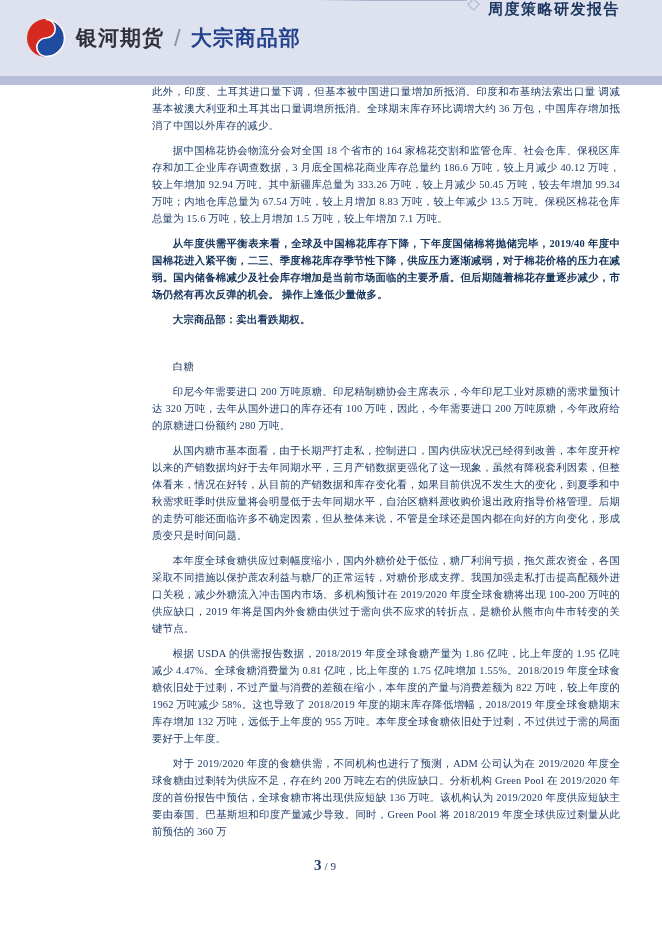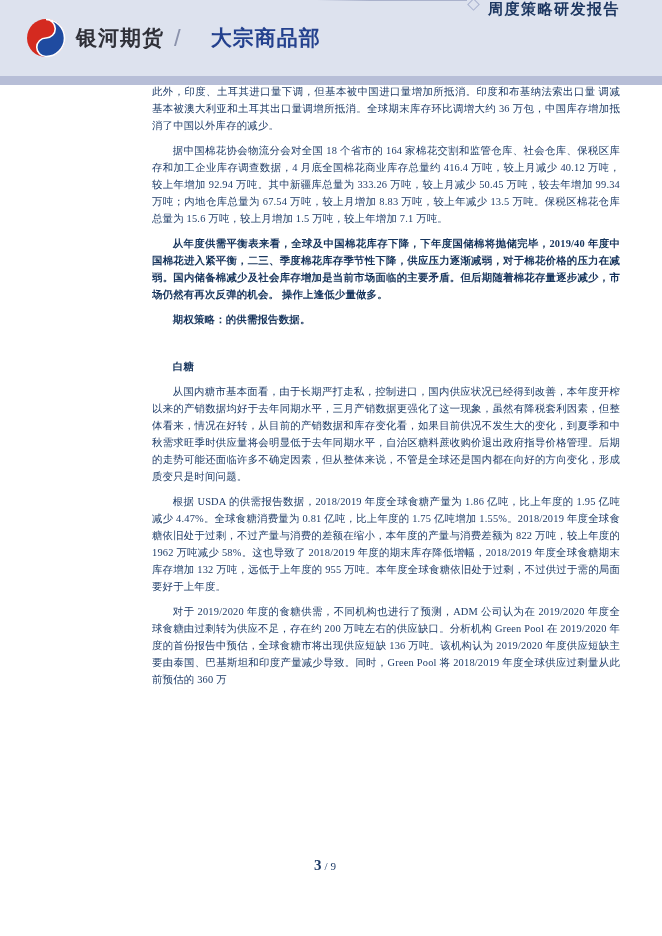--- a/index.html
+++ b/index.html
@@ -9,38 +9,38 @@
 
   
   .topbar{position:relative;height:76px;background:#dde2ee;
           display:flex;align-items:center;}
   .header-edge{height:9px;background:#b7bed7;}
   .brand{display:flex;align-items:center;margin-left:26px;}
   .logo{width:40px;height:40px;display:inline-block;flex:0 0 auto;}
   .brand-name{margin-left:10px;font-size:21px;font-weight:bold;color:#2f3038;
               letter-spacing:1px;}
   .brand-sep{margin:0 10px;font-size:24px;color:#8b92ac;font-weight:300;}
-  .brand-dept{font-size:21px;font-weight:bold;color:#24418e;letter-spacing:1px;margin-left:20px;}
+  .brand-dept{font-size:21px;font-weight:bold;color:#24418e;letter-spacing:1px;}
   .header-right{position:absolute;right:42px;top:0;height:62px;
                 display:flex;}
   .rule{display:inline-block;width:150px;height:1px;
         background:linear-gradient(to right,rgba(170,178,204,0),#aab2cc 35%,#aab2cc);}
   .diamond{display:inline-block;width:7px;height:7px;border:1px solid #a9b2cf;
            transform:rotate(45deg);margin:0 10px 0 2px;background:transparent;}
   .report-type{font-size:15px;font-weight:bold;color:#1c3660;letter-spacing:1.5px;}
 
   
   .content{position:absolute;left:152px;top:83px;width:468px;height:772px;
            overflow:hidden;}
   .para{margin:0 0 8px 0;font-family:"Liberation Serif",serif;
         font-size:10.4px;line-height:17px;color:#1e3c68;
         text-align:justify;text-indent:2em;letter-spacing:0.2px;}
   .para.noindent{text-indent:0;font-family:Liberation Serif, serif;}
   .para.bold{font-weight:bold;color:#16345c;}
-  .para.heading{margin-top:30px;font-weight:bold;color:#16345c;}
+  .para.heading{margin-top:30px;font-weight:normal;color:#16345c;}
 
   
   .pagefooter{position:absolute;left:0;width:662px;top:856px;text-align:center;
               color:#1c3a66;font-family:"Liberation Serif",serif;
               transform:translateX(-6px);}
   .pg-cur{font-size:15px;font-weight:bold;}
   .pg-sep{font-size:11px;margin:0 3px;}
   .pg-tot{font-size:11px;}
 </style>
 </head>
@@ -63,25 +63,27 @@
     <div class="header-right">
       <span class="rule"></span>
       <span class="diamond"></span>
       <span class="report-type">周度策略研发报告</span>
     </div>
   </header>
   <div class="header-edge"></div>
 
   <main class="content" id="content">
       <p class="para  noindent">此外，印度、土耳其进口量下调，但基本被中国进口量增加所抵消。印度和布基纳法索出口量 调减基本被澳大利亚和土耳其出口量调增所抵消。全球期末库存环比调增大约 36 万包，中国库存增加抵消了中国以外库存的减少。</p>
-      <p class="para ">据中国棉花协会物流分会对全国 18 个省市的 164 家棉花交割和监管仓库、社会仓库、保税区库存和加工企业库存调查数据，4 月底全国棉花商业库存总量约 416.4 万吨，较上月减少 40.12 万吨，较上年增加 92.94 万吨。其中新疆库总量为 333.26 万吨，较上月减少 50.45 万吨，较去年增加 99.34 万吨；内地仓库总量为 67.54 万吨，较上月增加 8.83 万吨，较上年减少 13.5 万吨。保税区棉花仓库总量为 15.6 万吨，较上月增加 1.5 万吨，较上年增加 7.1 万吨。</p>
+      <p class="para ">据中国棉花协会物流分会对全国 18 个省市的 164 家棉花交割和监管仓库、社会仓库、保税区库存和加工企业库存调查数据，3 月底全国棉花商业库存总量约 186.6 万吨，较上月减少 40.12 万吨，较上年增加 92.94 万吨。其中新疆库总量为 333.26 万吨，较上月减少 50.45 万吨，较去年增加 99.34 万吨；内地仓库总量为 67.54 万吨，较上月增加 8.83 万吨，较上年减少 13.5 万吨。保税区棉花仓库总量为 15.6 万吨，较上月增加 1.5 万吨，较上年增加 7.1 万吨。</p>
       <p class="para bold">从年度供需平衡表来看，全球及中国棉花库存下降，下年度国储棉将抛储完毕，2019/40 年度中国棉花进入紧平衡，二三、季度棉花库存季节性下降，供应压力逐渐减弱，对于棉花价格的压力在减弱。国内储备棉减少及社会库存增加是当前市场面临的主要矛盾。但后期随着棉花存量逐步减少，市场仍然有再次反弹的机会。 操作上逢低少量做多。</p>
-      <p class="para bold">期权策略：的供需报告数据。</p>
+      <p class="para bold">大宗商品部：卖出看跌期权。</p>
       <p class="para heading">白糖</p>
+      <p class="para ">印尼今年需要进口 200 万吨原糖。印尼精制糖协会主席表示，今年印尼工业对原糖的需求量预计达 320 万吨，去年从国外进口的库存还有 100 万吨，因此，今年需要进口 200 万吨原糖，今年政府给的原糖进口份额约 280 万吨。</p>
       <p class="para ">从国内糖市基本面看，由于长期严打走私，控制进口，国内供应状况已经得到改善，本年度开榨以来的产销数据均好于去年同期水平，三月产销数据更强化了这一现象，虽然有降税套利因素，但整体看来，情况在好转，从目前的产销数据和库存变化看，如果目前供况不发生大的变化，到夏季和中秋需求旺季时供应量将会明显低于去年同期水平，自治区糖料蔗收购价退出政府指导价格管理。后期的走势可能还面临许多不确定因素，但从整体来说，不管是全球还是国内都在向好的方向变化，形成质变只是时间问题。</p>
+      <p class="para ">本年度全球食糖供应过剩幅度缩小，国内外糖价处于低位，糖厂利润亏损，拖欠蔗农资金，各国采取不同措施以保护蔗农利益与糖厂的正常运转，对糖价形成支撑。我国加强走私打击提高配额外进口关税，减少外糖流入冲击国内市场。多机构预计在 2019/2020 年度全球食糖将出现 100-200 万吨的供应缺口，2019 年将是国内外食糖由供过于需向供不应求的转折点，是糖价从熊市向牛市转变的关键节点。</p>
       <p class="para ">根据 USDA 的供需报告数据，2018/2019 年度全球食糖产量为 1.86 亿吨，比上年度的 1.95 亿吨减少 4.47%。全球食糖消费量为 0.81 亿吨，比上年度的 1.75 亿吨增加 1.55%。2018/2019 年度全球食糖依旧处于过剩，不过产量与消费的差额在缩小，本年度的产量与消费差额为 822 万吨，较上年度的 1962 万吨减少 58%。这也导致了 2018/2019 年度的期末库存降低增幅，2018/2019 年度全球食糖期末库存增加 132 万吨，远低于上年度的 955 万吨。本年度全球食糖依旧处于过剩，不过供过于需的局面要好于上年度。</p>
       <p class="para ">对于 2019/2020 年度的食糖供需，不同机构也进行了预测，ADM 公司认为在 2019/2020 年度全球食糖由过剩转为供应不足，存在约 200 万吨左右的供应缺口。分析机构 Green Pool 在 2019/2020 年度的首份报告中预估，全球食糖市将出现供应短缺 136 万吨。该机构认为 2019/2020 年度供应短缺主要由泰国、巴基斯坦和印度产量减少导致。同时，Green Pool 将 2018/2019 年度全球供应过剩量从此前预估的 360 万</p>
     </main>
 
   <footer class="pagefooter">
     <span class="pg-cur">3</span><span class="pg-sep">/</span><span class="pg-tot">9</span>
   </footer>
 
 </div>
 

